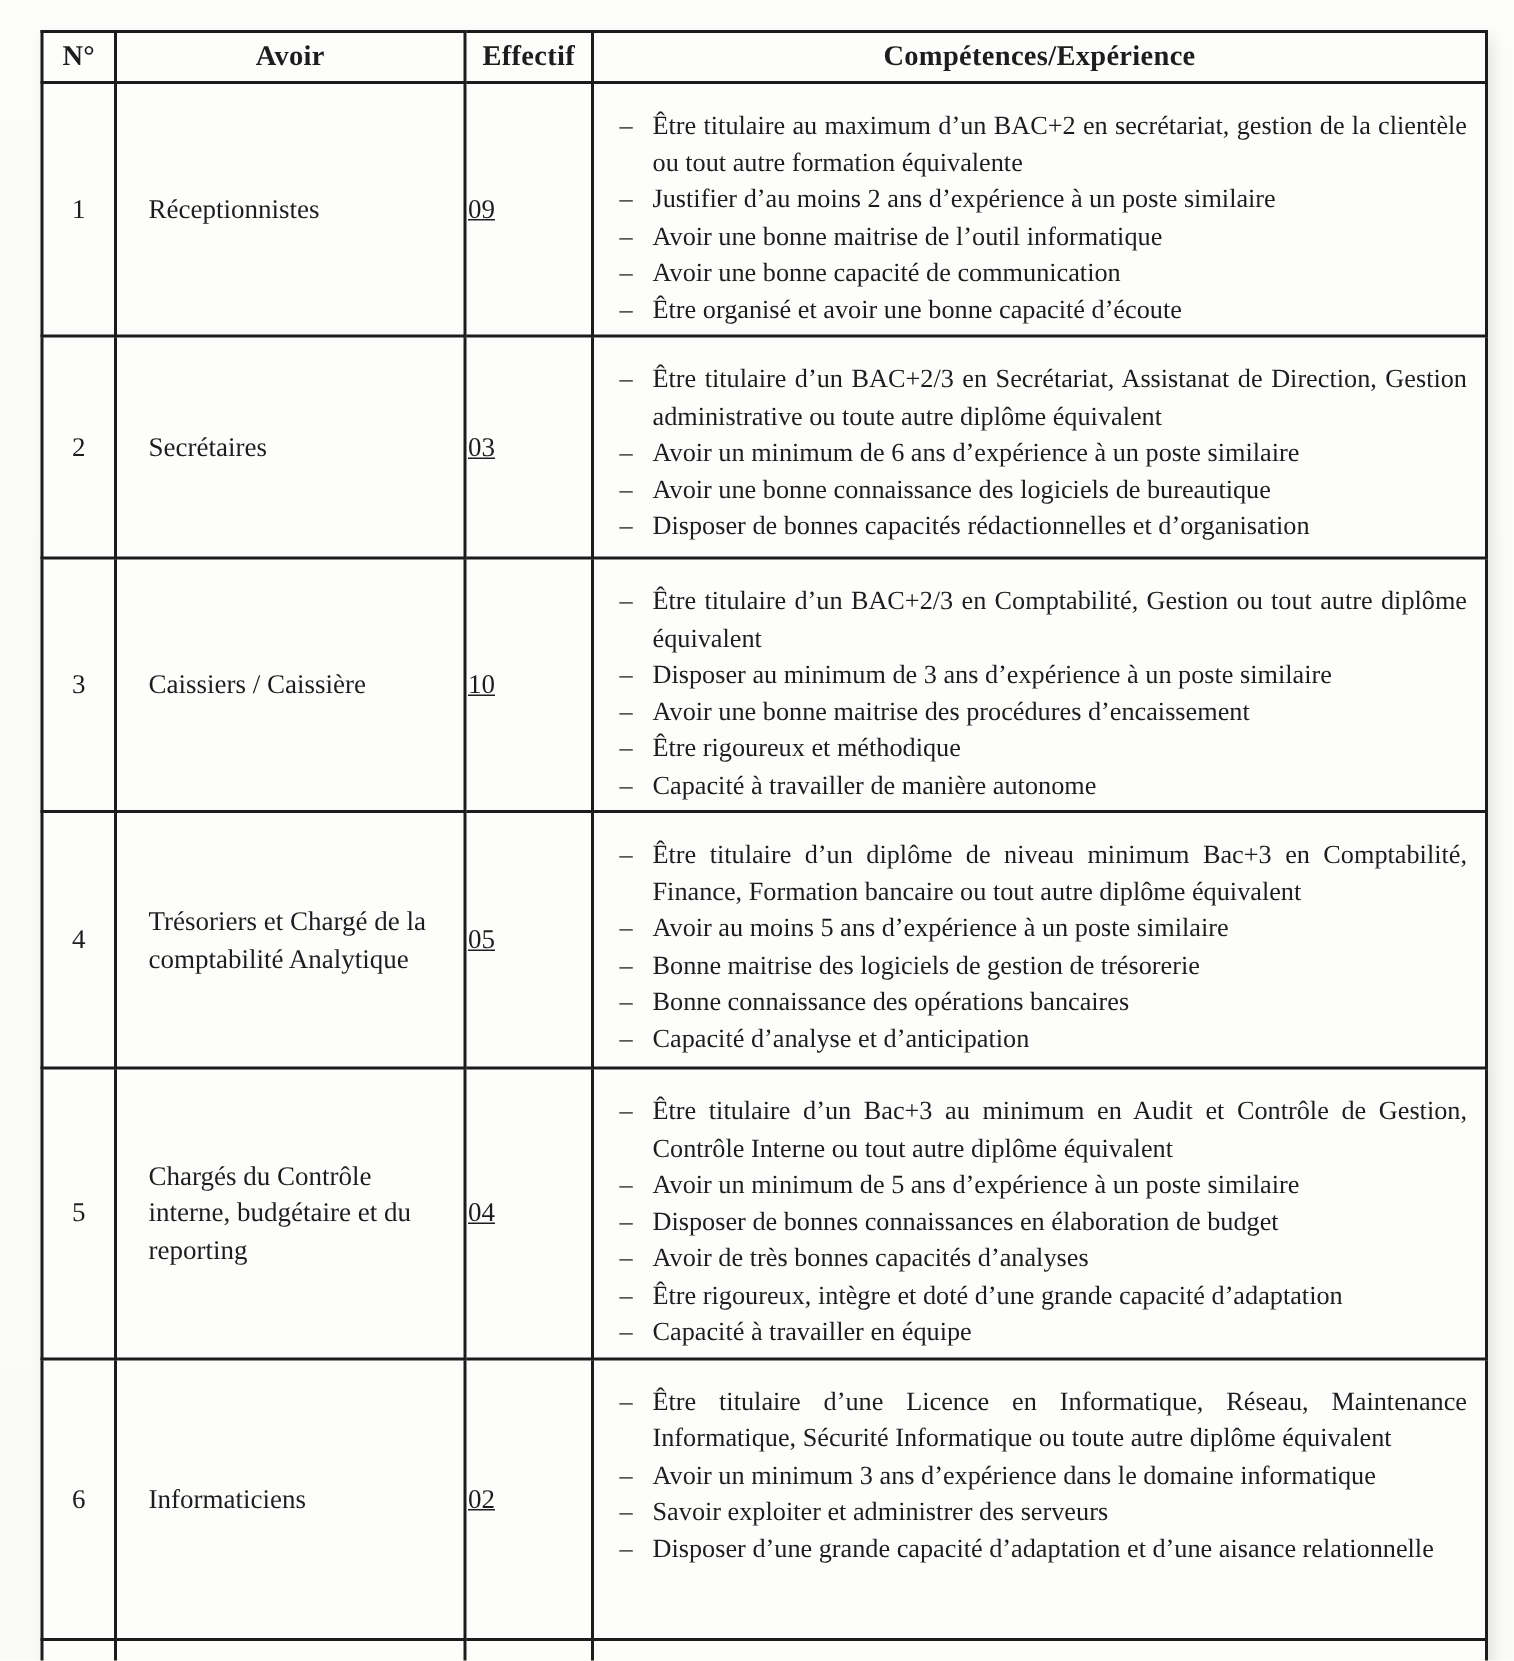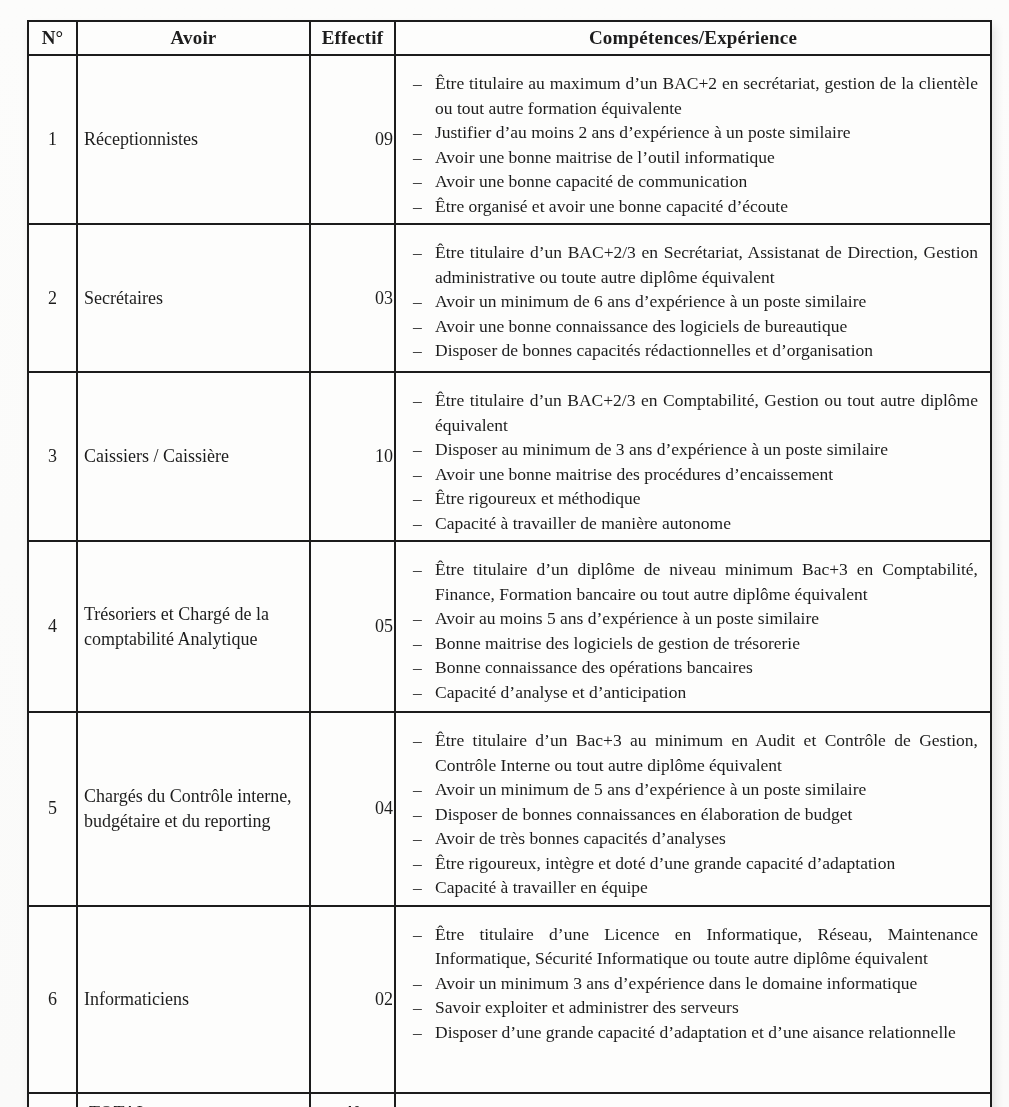--- a/index.html
+++ b/index.html
@@ -43,27 +43,28 @@
     letter-spacing: 0.2px;
   }
   td.cell-num {
     text-align: center;
     vertical-align: middle;
     font-size: 18px;
   }
   td.cell-poste {
     vertical-align: middle;
     font-size: 18px;
-    padding: 6px 8px 6px 6px;
+    padding: 6px 8px 6px 21px;
     line-height: 1.38;
   }
   td.cell-eff {
-    text-align: right;
-    vertical-align: middle;
-    font-size: 18px;
+    text-align: left;
+    vertical-align: middle;
+    font-size: 18px;
+    text-decoration: underline;
   }
   td.cell-comp {
     vertical-align: top;
     padding: 15px 12px 5px 12px;
   }
   ul.comp-list {
     margin: 0;
     padding: 0;
     list-style: none;
   }

